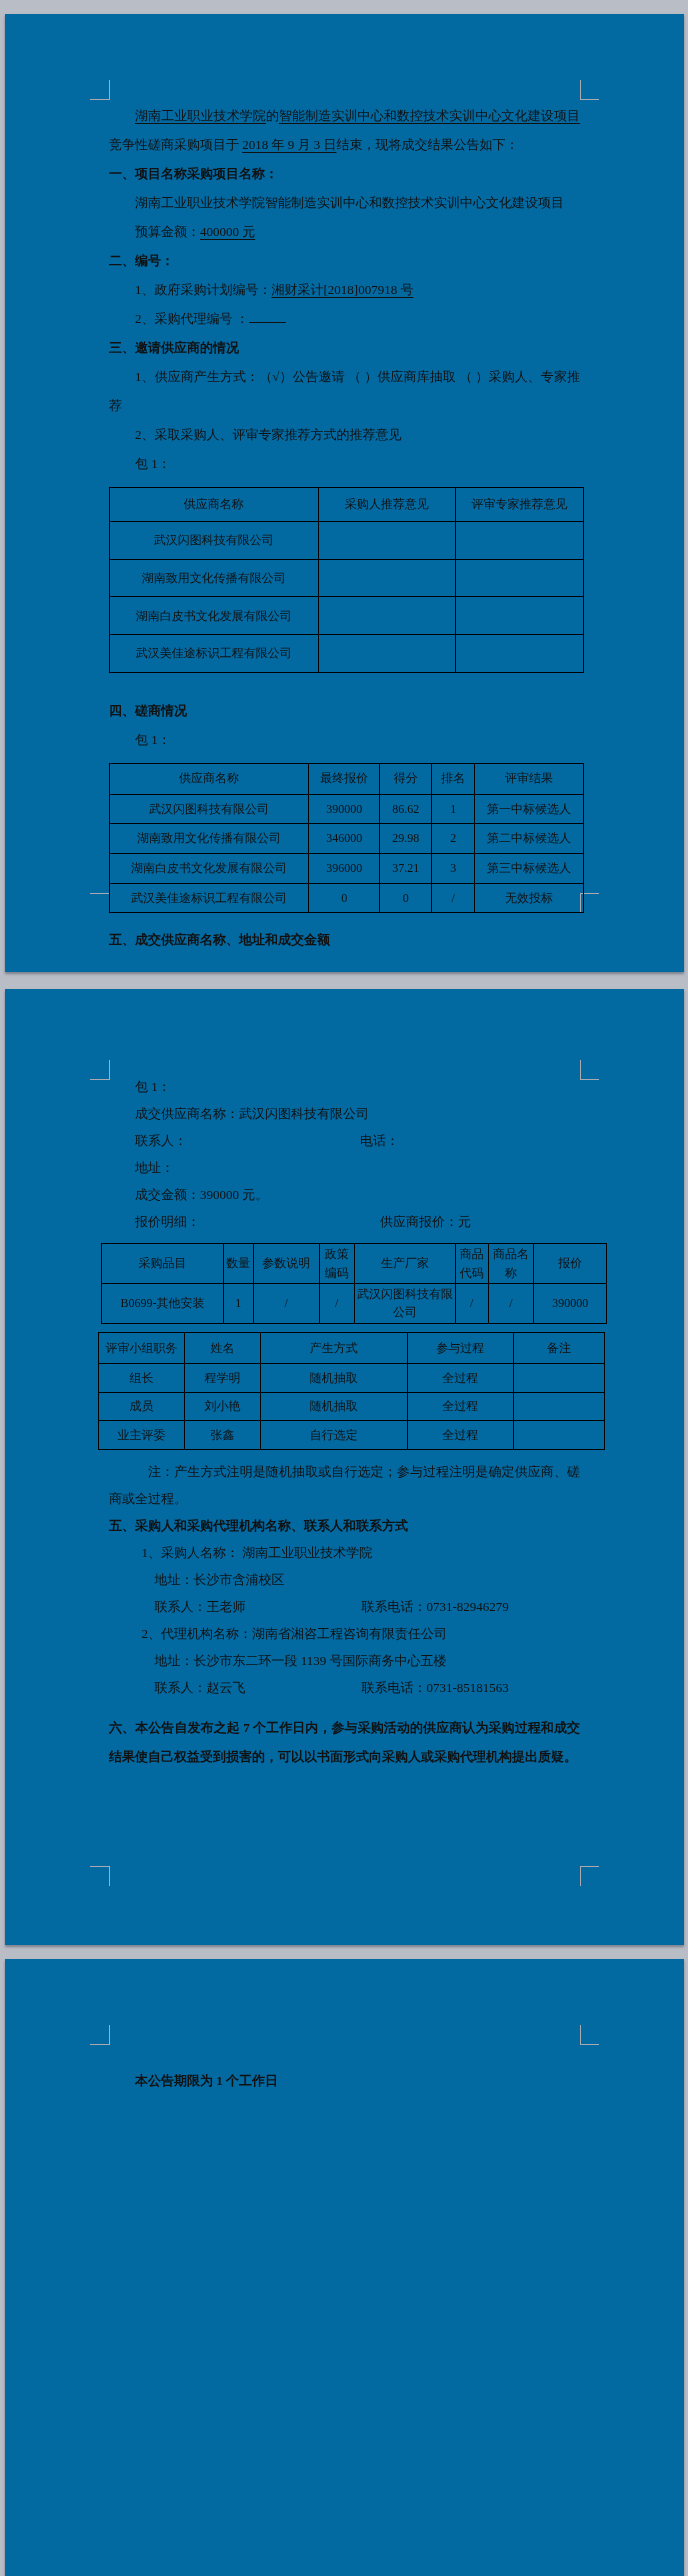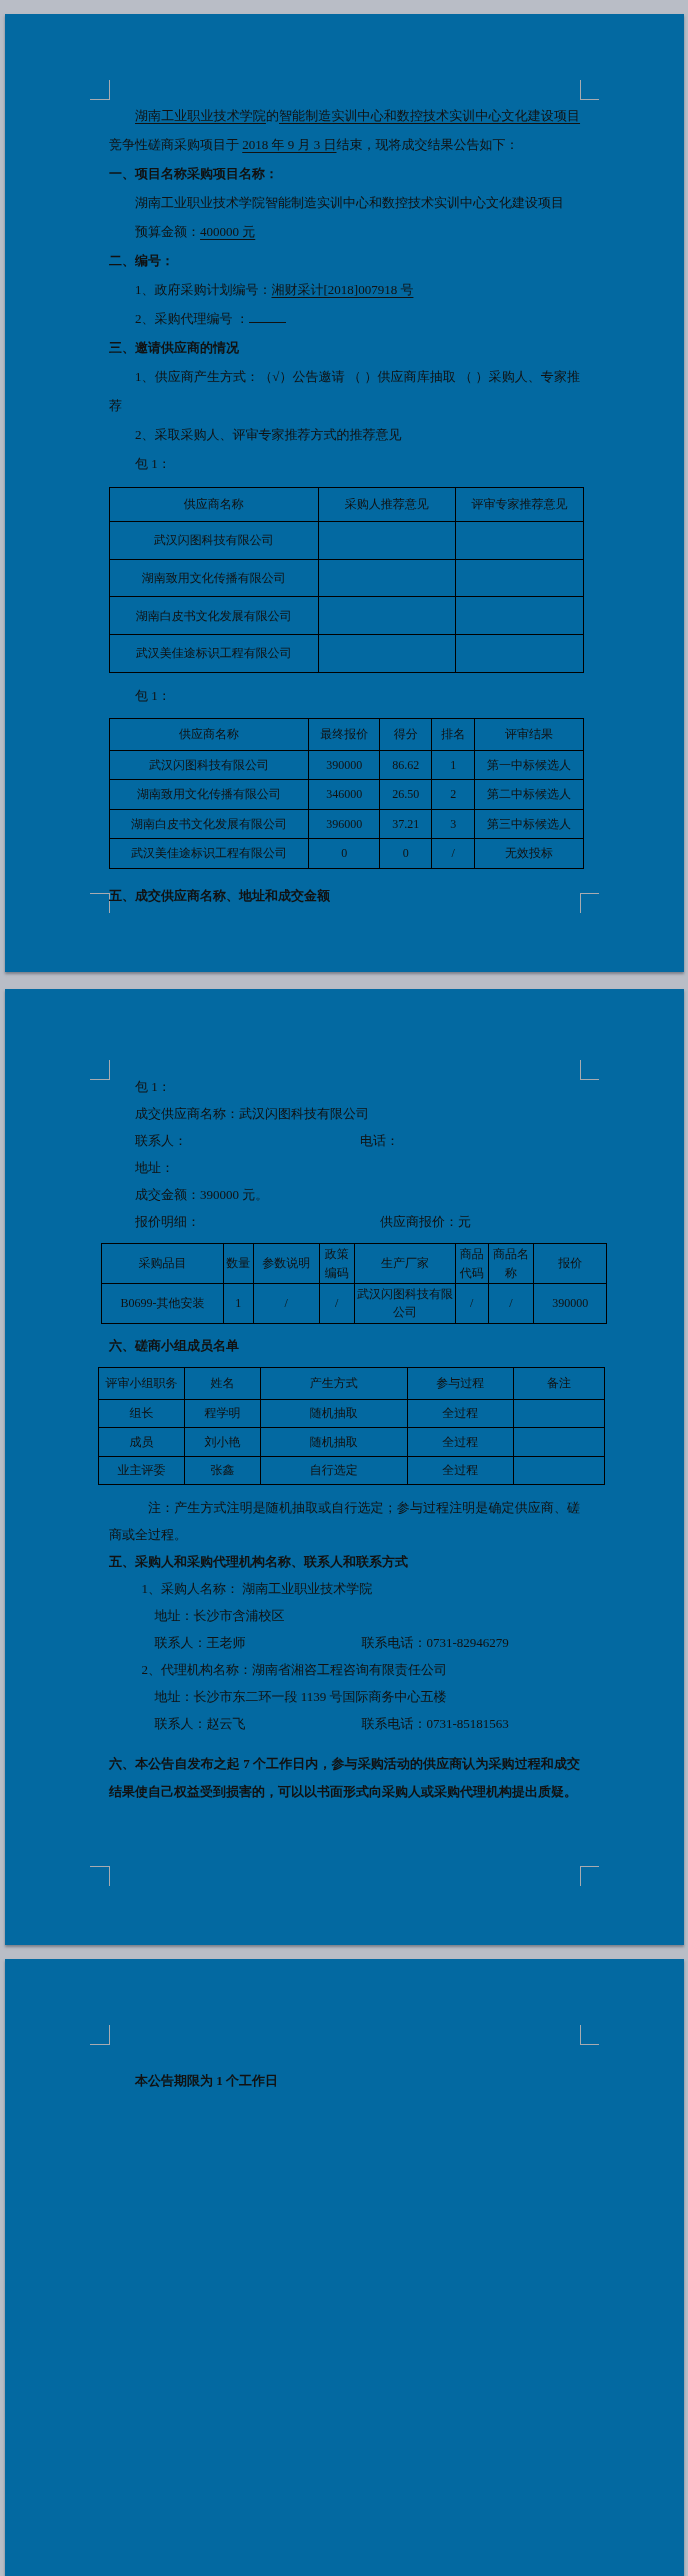--- a/index.html
+++ b/index.html
@@ -118,20 +118,21 @@
             <td></td>
           </tr>
       <tr>
             <td>武汉美佳途标识工程有限公司</td>
             <td></td>
             <td></td>
           </tr>
     </tbody>
       </table>
 
+    <p class="h mt28">四、磋商情况</p>
     <p class="p ind2">包 1：</p>
 
     <table class="t-nego">
       <colgroup>
           <col style="width:42%">
           <col style="width:15%">
           <col style="width:11%">
           <col style="width:9%">
           <col style="width:23%">
         </colgroup>
@@ -146,21 +147,21 @@
       <tr>
             <td>武汉闪图科技有限公司</td>
             <td>390000</td>
             <td>86.62</td>
             <td>1</td>
             <td>第一中标候选人</td>
           </tr>
       <tr>
             <td>湖南致用文化传播有限公司</td>
             <td>346000</td>
-            <td>26.50</td>
+            <td>29.98</td>
             <td>2</td>
             <td>第二中标候选人</td>
           </tr>
       <tr>
             <td>湖南白皮书文化发展有限公司</td>
             <td>396000</td>
             <td>37.21</td>
             <td>3</td>
             <td>第三中标候选人</td>
           </tr>
@@ -220,21 +221,20 @@
         <td>/</td>
         <td>/</td>
         <td>武汉闪图科技有限公司</td>
         <td>/</td>
         <td>/</td>
         <td>390000</td>
       </tr>
     </tbody>
       </table>
 
-    <p class="h mt10">六、磋商小组成员名单</p>
 
     <table class="t-group">
       <colgroup>
           <col style="width:17%">
           <col style="width:15%">
           <col style="width:29%">
           <col style="width:21%">
           <col style="width:18%">
         </colgroup>
       <tbody>

